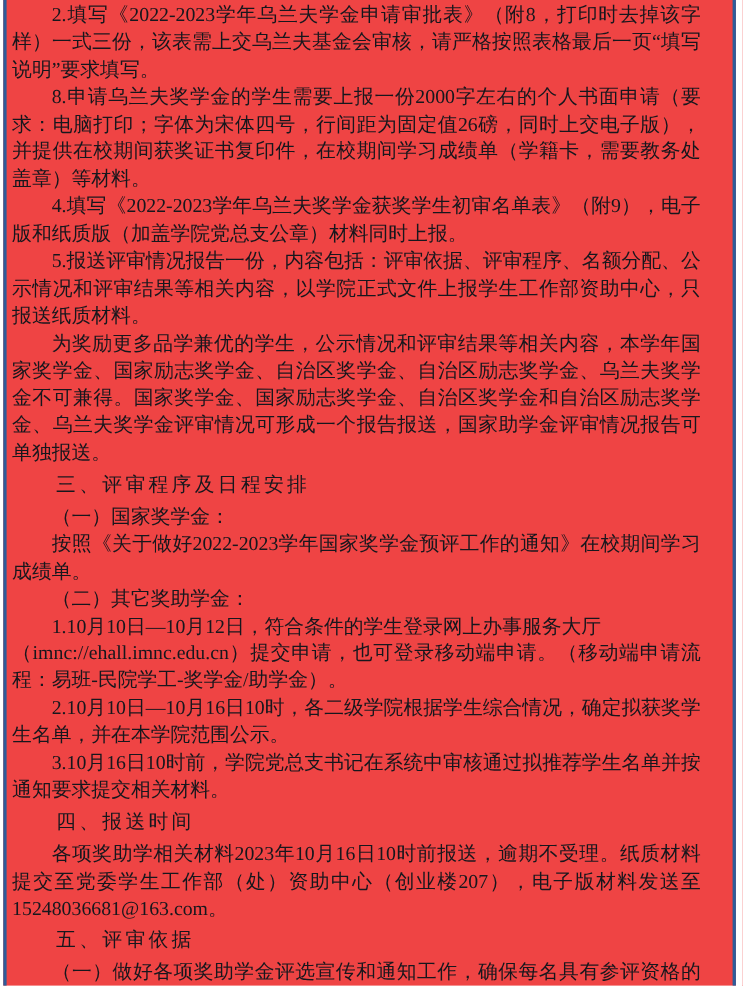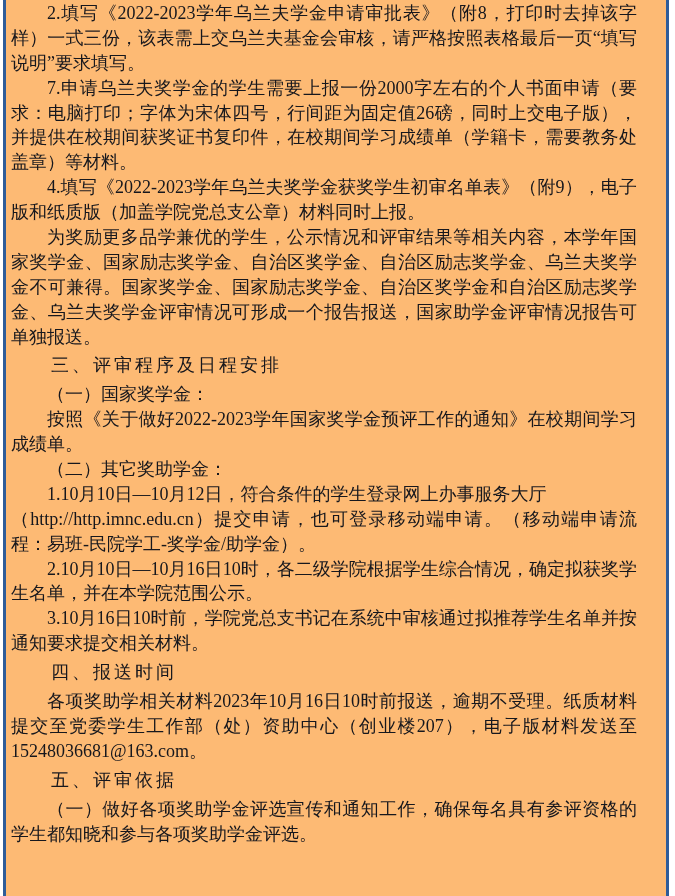--- a/index.html
+++ b/index.html
@@ -9,21 +9,21 @@
     background: #ffffff;
     overflow: hidden;
     font-family: "Liberation Serif", "DejaVu Serif", serif;
   }
   .page {
     position: absolute;
     top: 0;
     left: 3px;
     width: 666px;
     height: 896px;
-    background: #fdba74;
+    background: #ef4444;
     border-left: 3px solid #2e5c99;
     border-right: 3px solid #2e5c99;
     padding: 1px 29px 0 5px;
   }
   .doc {
     width: 626px;
     color: #16171d;
     font-size: 18px;
     line-height: 24.89px;
     text-align: justify;
@@ -42,29 +42,30 @@
     font-weight: 400;
     white-space: pre-wrap;
   }
 </style>
 </head>
 <body>
 
 <div class="page">
   <div class="doc">
     <p class="body-para">2.填写《2022-2023学年乌兰夫学金申请审批表》（附8，打印时去掉该字样）一式三份，该表需上交乌兰夫基金会审核，请严格按照表格最后一页“填写说明”要求填写。</p>
-    <p class="body-para">7.申请乌兰夫奖学金的学生需要上报一份2000字左右的个人书面申请（要求：电脑打印；字体为宋体四号，行间距为固定值26磅，同时上交电子版），并提供在校期间获奖证书复印件，在校期间学习成绩单（学籍卡，需要教务处盖章）等材料。</p>
+    <p class="body-para">8.申请乌兰夫奖学金的学生需要上报一份2000字左右的个人书面申请（要求：电脑打印；字体为宋体四号，行间距为固定值26磅，同时上交电子版），并提供在校期间获奖证书复印件，在校期间学习成绩单（学籍卡，需要教务处盖章）等材料。</p>
     <p class="body-para">4.填写《2022-2023学年乌兰夫奖学金获奖学生初审名单表》（附9），电子版和纸质版（加盖学院党总支公章）材料同时上报。</p>
+    <p class="body-para">5.报送评审情况报告一份，内容包括：评审依据、评审程序、名额分配、公示情况和评审结果等相关内容，以学院正式文件上报学生工作部资助中心，只报送纸质材料。</p>
     <p class="body-para">为奖励更多品学兼优的学生，公示情况和评审结果等相关内容，本学年国家奖学金、国家励志奖学金、自治区奖学金、自治区励志奖学金、乌兰夫奖学金不可兼得。国家奖学金、国家励志奖学金、自治区奖学金和自治区励志奖学金、乌兰夫奖学金评审情况可形成一个报告报送，国家助学金评审情况报告可单独报送。</p>
     <p class="heading-para">三、评审程序及日程安排</p>
     <p class="body-para">（一）国家奖学金：</p>
     <p class="body-para">按照《关于做好2022-2023学年国家奖学金预评工作的通知》在校期间学习成绩单。</p>
     <p class="body-para">（二）其它奖助学金：</p>
     <p class="body-para">1.10月10日—10月12日，符合条件的学生登录网上办事服务大厅
-（http://http.imnc.edu.cn）提交申请，也可登录移动端申请。（移动端申请流程：易班-民院学工-奖学金/助学金）。</p>
+（imnc://ehall.imnc.edu.cn）提交申请，也可登录移动端申请。（移动端申请流程：易班-民院学工-奖学金/助学金）。</p>
     <p class="body-para">2.10月10日—10月16日10时，各二级学院根据学生综合情况，确定拟获奖学生名单，并在本学院范围公示。</p>
     <p class="body-para">3.10月16日10时前，学院党总支书记在系统中审核通过拟推荐学生名单并按通知要求提交相关材料。</p>
     <p class="heading-para">四、报送时间</p>
     <p class="body-para">各项奖助学相关材料2023年10月16日10时前报送，逾期不受理。纸质材料提交至党委学生工作部（处）资助中心（创业楼207），电子版材料发送至15248036681@163.com。</p>
     <p class="heading-para">五、评审依据</p>
     <p class="body-para">（一）做好各项奖助学金评选宣传和通知工作，确保每名具有参评资格的学生都知晓和参与各项奖助学金评选。</p>
   </div>
 </div>
 
 </body></html>

